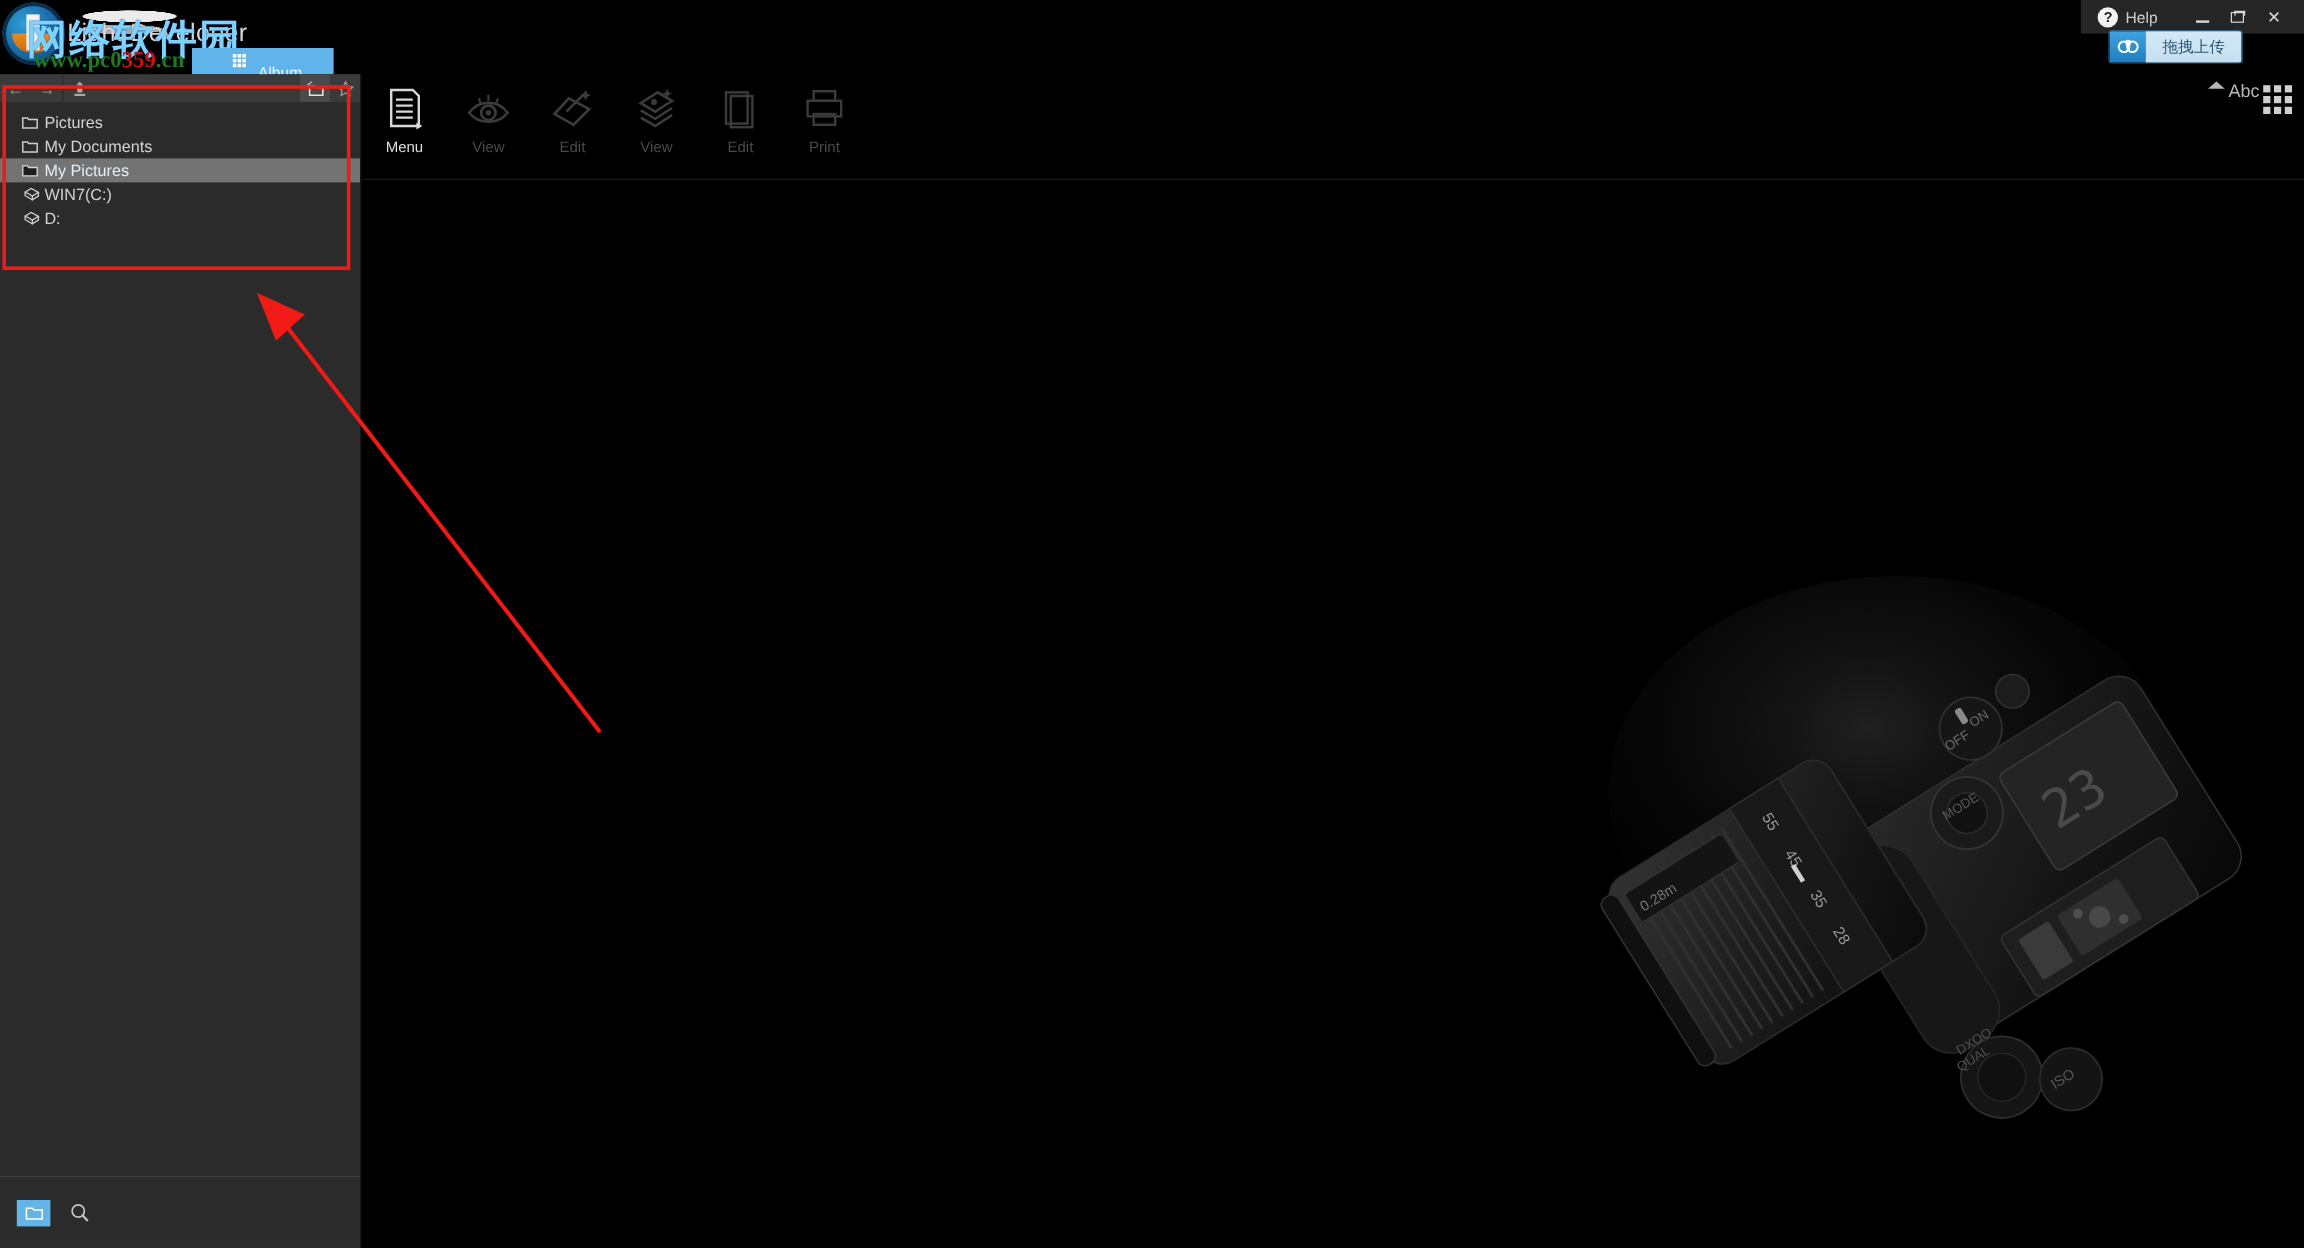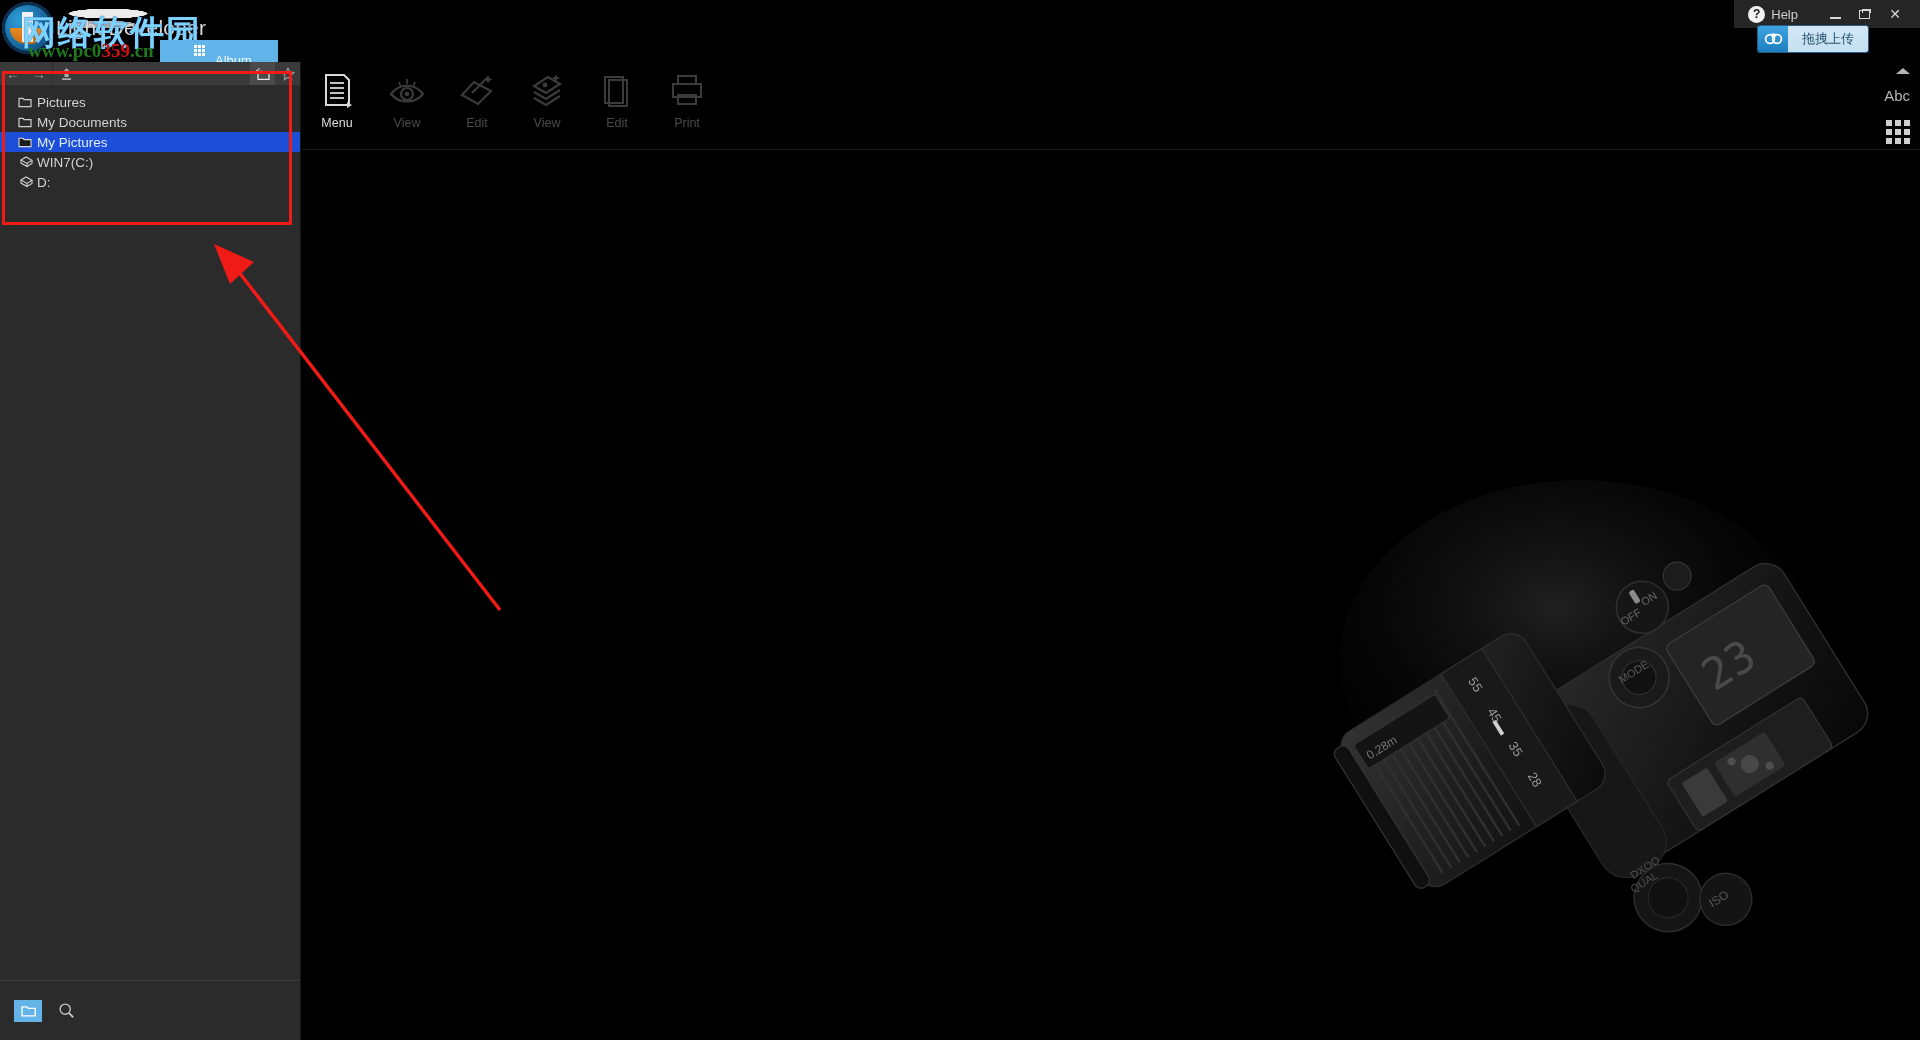--- a/index.html
+++ b/index.html
@@ -229,21 +229,21 @@
   .tree-item {
     height: 20px;
     display: flex;
     align-items: center;
     padding-left: 18px;
     color: #d2d2d2;
     font-size: 13.5px;
     box-sizing: border-box;
   }
   .tree-item.selected {
-    background: #1d4ed8;
+    background: #737373;
     color: #dfeef8;
   }
   .tree-item .ic {
     width: 19px;
     display: inline-flex;
     align-items: center;
     flex-shrink: 0;
   }
 
   
@@ -319,23 +319,23 @@
   .tb-label {
     font-size: 12.5px;
     color: #4a4a4a;
   }
   .tb-item.active .tb-label { color: #dddddd; }
 
   .tb-right {
     position: absolute;
     right: 10px; top: 6px;
     display: flex;
-    flex-direction: column;
-    align-items: flex-end;
-    gap: 13px;
+    flex-direction: row;
+    align-items: flex-start;
+    gap: 3px;
   }
   .caret-up {
     width: 0; height: 0;
     border-left: 7px solid transparent;
     border-right: 7px solid transparent;
     border-bottom: 6px solid #b6b6b6;
   }
   .abc-lbl { font-size: 15px; color: #b6b6b6; }
   .grid-icon {
     display: grid;

